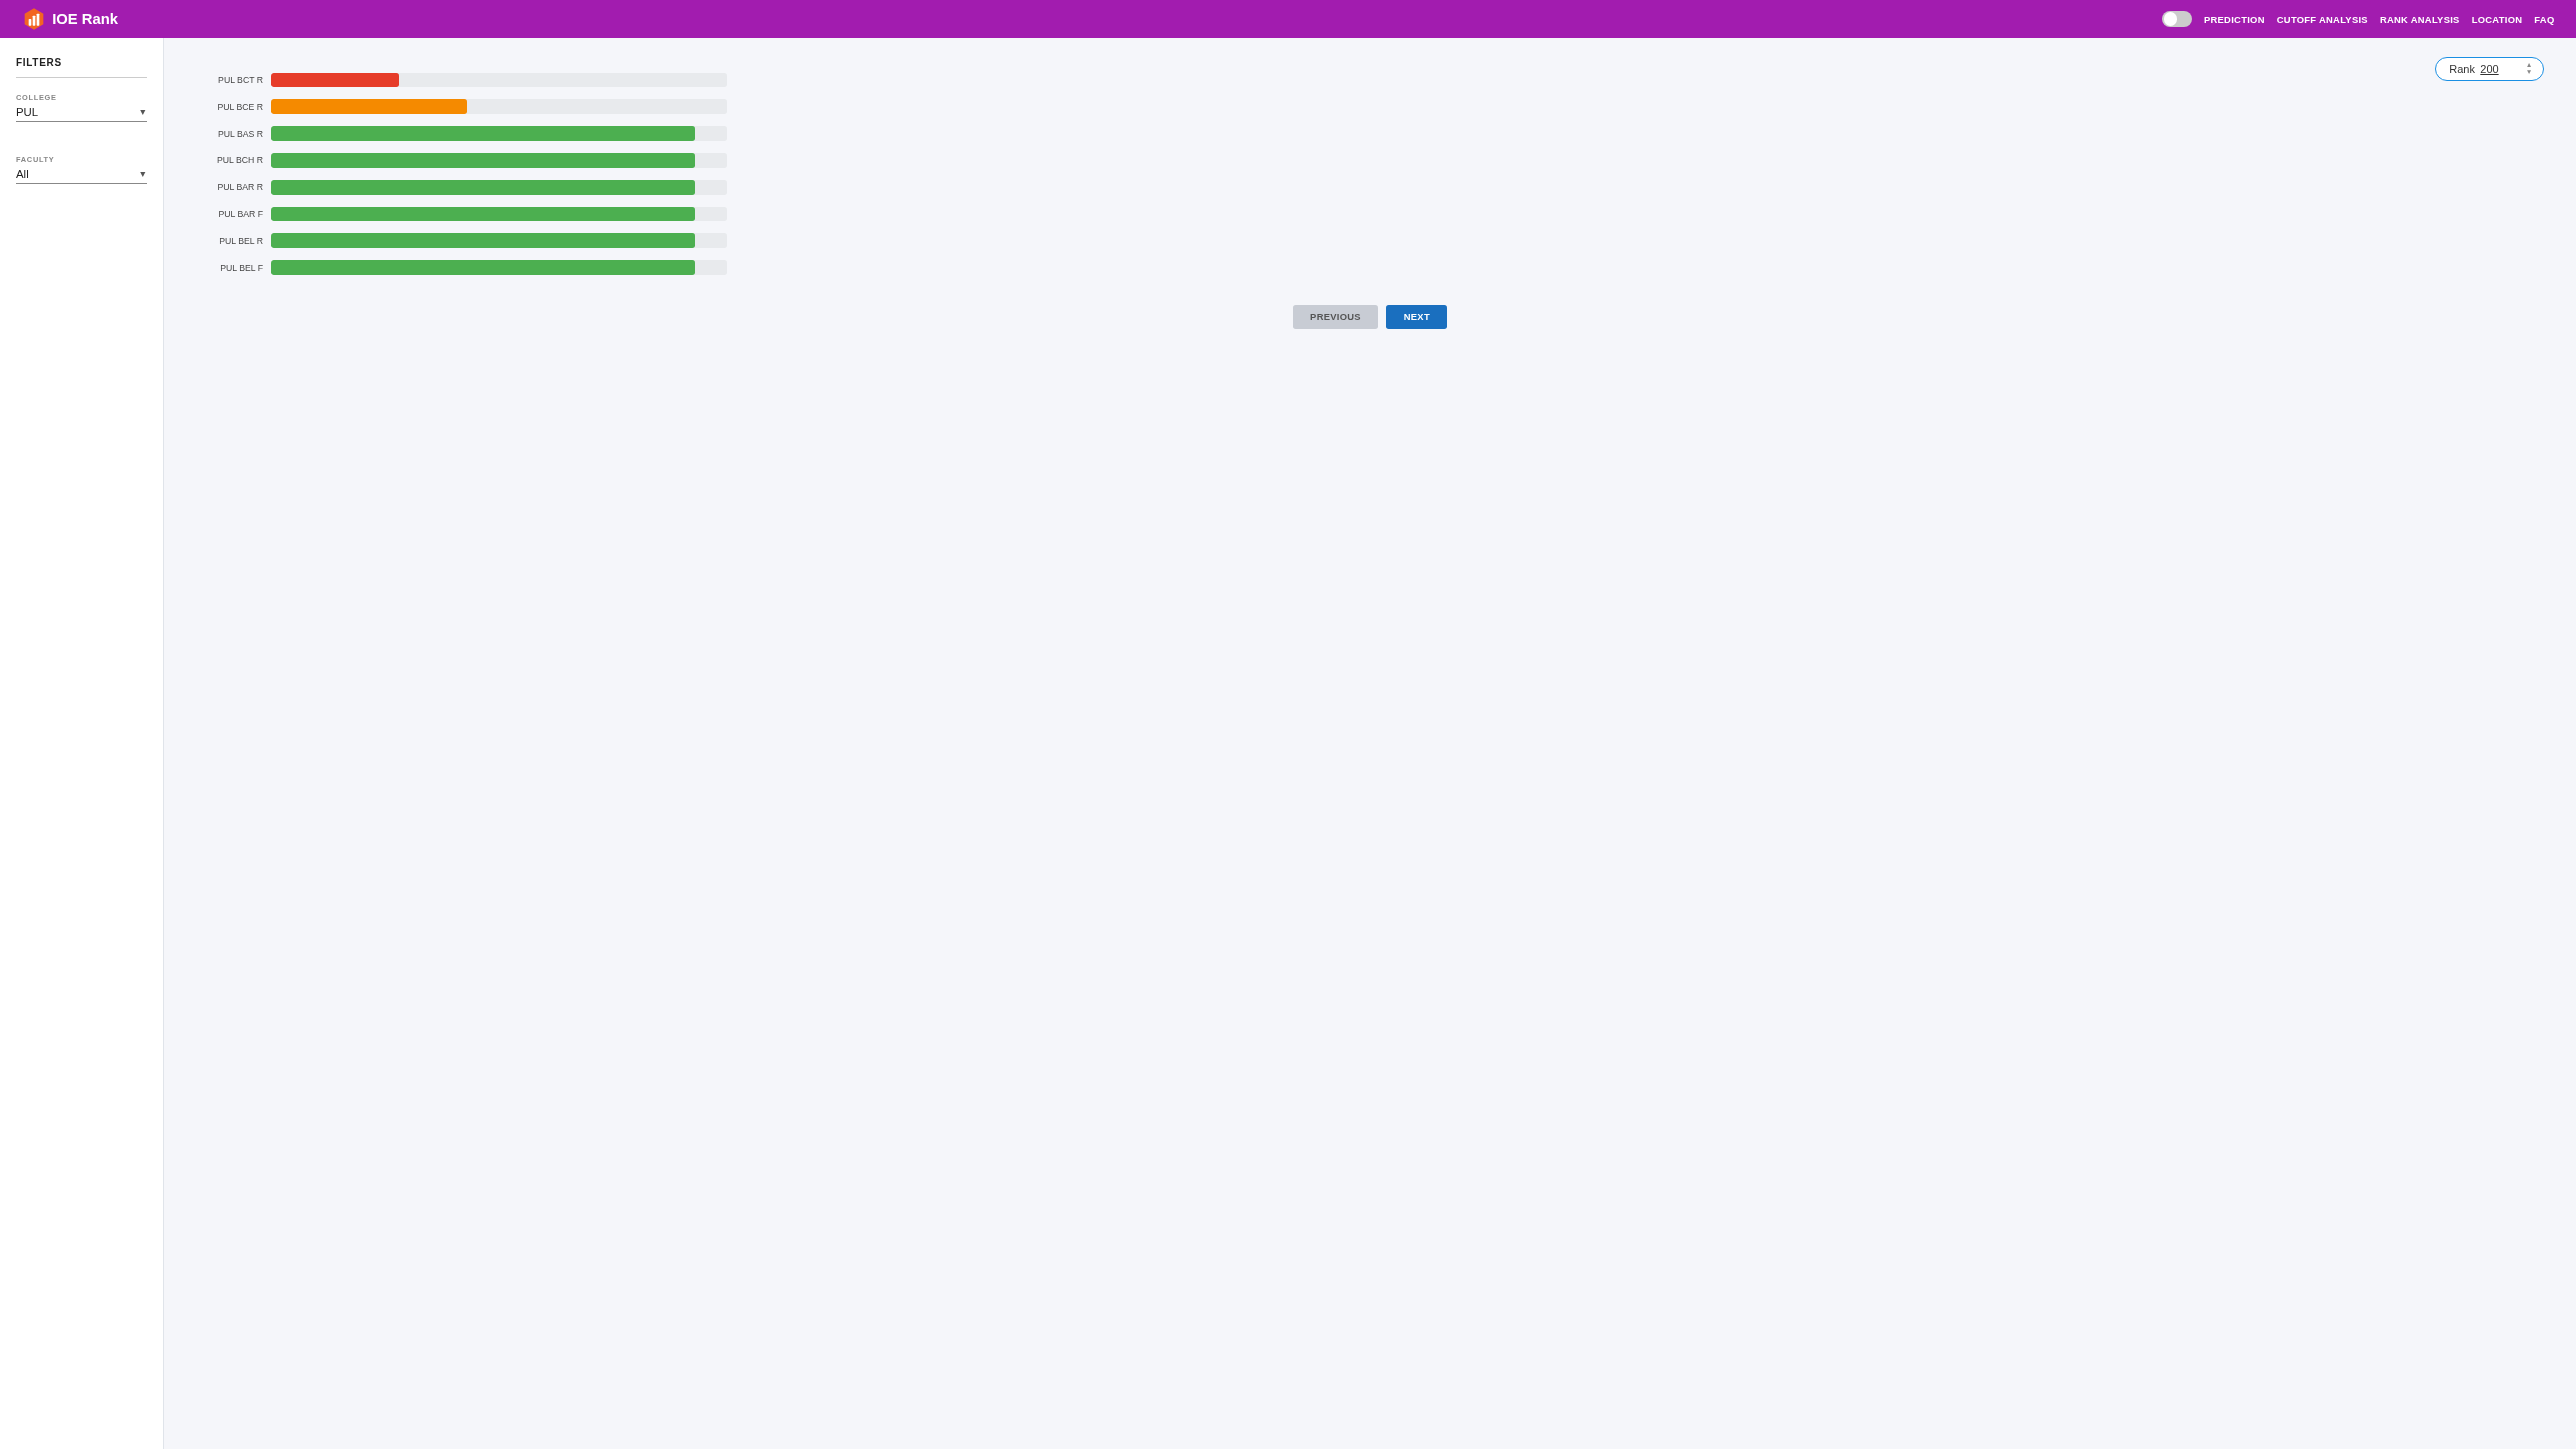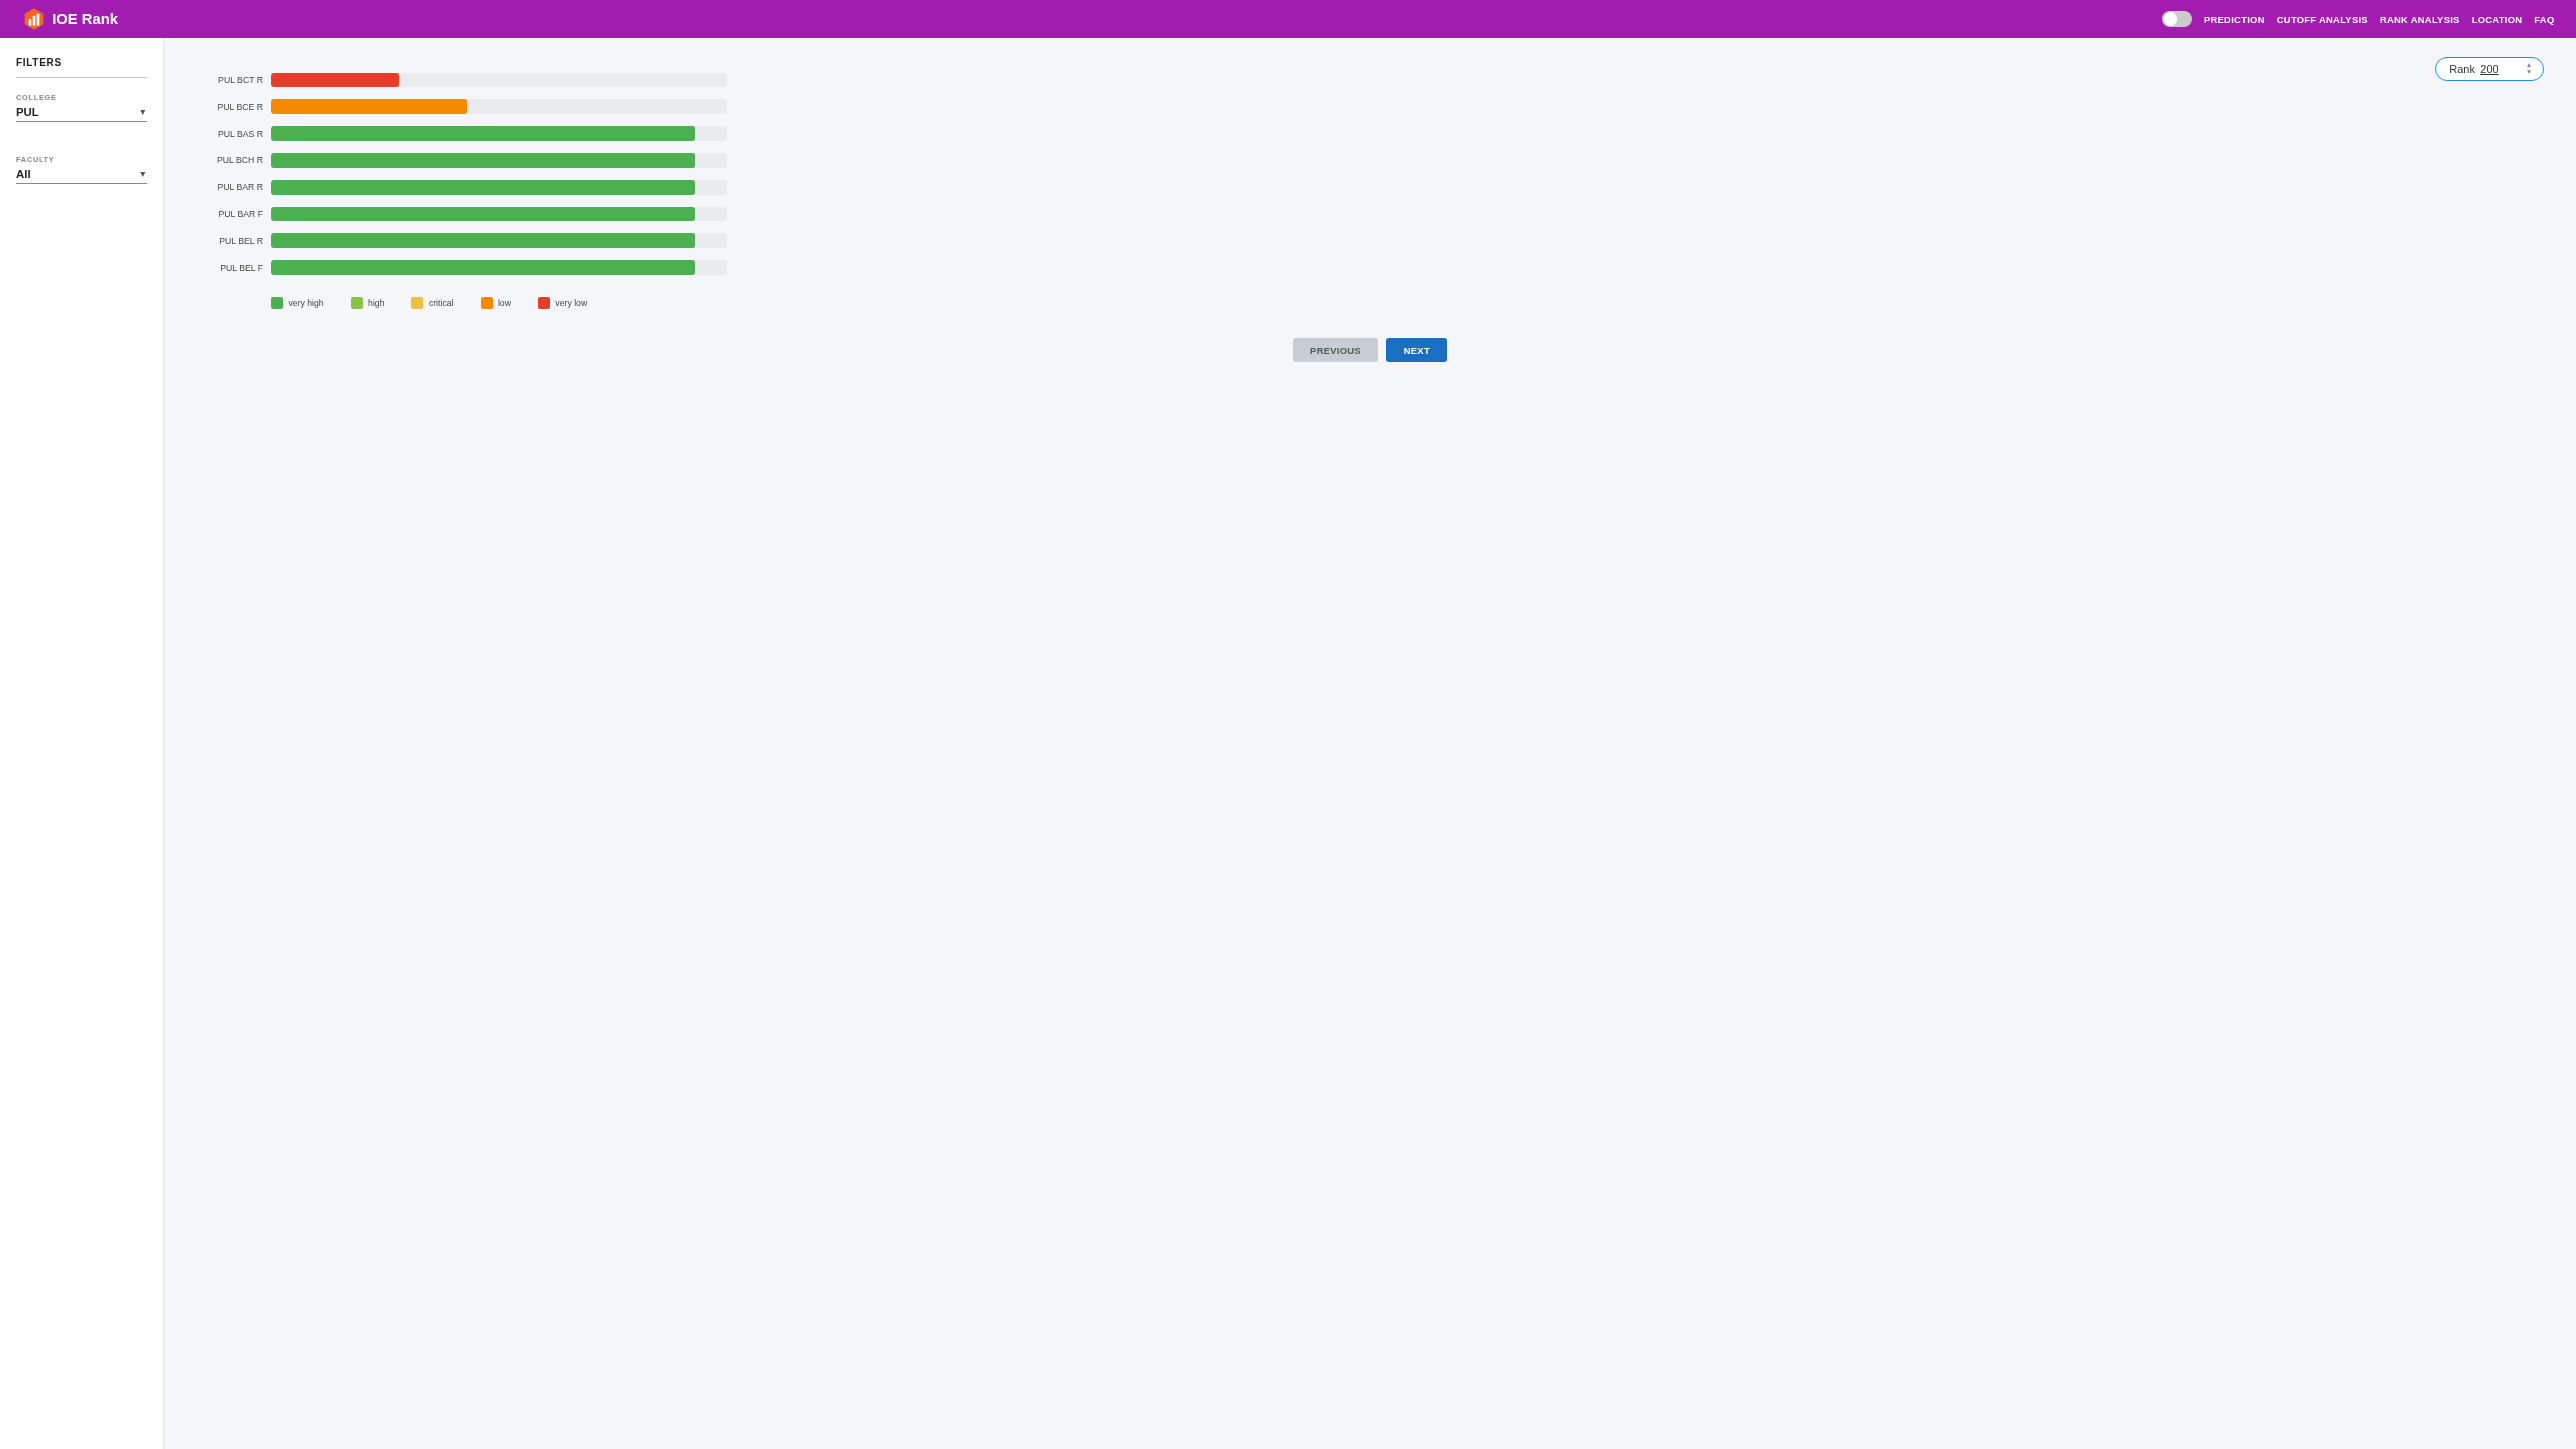--- a/index.html
+++ b/index.html
@@ -107,21 +107,21 @@
       display: flex;
       align-items: center;
       border-bottom: 1px solid #888;
       padding-bottom: 2.7px;
       cursor: pointer;
     }
     .filter-value {
       font-size: 11.4px;
       color: #222;
       flex: 1;
-      font-weight: 700;
+      font-weight: 400;
     }
     .chevron-icon {
       color: #555;
       font-size: 8.7px;
     }
 
     
     .main-content {
       flex: 1;
       padding: 24px 32px;
@@ -357,42 +357,20 @@
           </div>
         </div>
         <div class="bar-row">
           <div class="bar-label">PUL BEL F</div>
           <div class="bar-track" style="background: rgb(232, 234, 237);">
             <div class="bar-fill" style="width: 93%; background: rgb(76, 175, 80);"></div>
           </div>
         </div>
       </div>
 
-    <div class="legend" id="legend-container">
-    <div class="legend-item">
-          <div class="legend-color" style="background: rgb(76, 175, 80);"></div>
-          <span>very high</span>
-        </div>
-        <div class="legend-item">
-          <div class="legend-color" style="background: rgb(139, 195, 74);"></div>
-          <span>high</span>
-        </div>
-        <div class="legend-item">
-          <div class="legend-color" style="background: rgb(240, 192, 64);"></div>
-          <span>critical</span>
-        </div>
-        <div class="legend-item">
-          <div class="legend-color" style="background: rgb(245, 138, 0);"></div>
-          <span>low</span>
-        </div>
-        <div class="legend-item">
-          <div class="legend-color" style="background: rgb(230, 60, 42);"></div>
-          <span>very low</span>
-        </div>
-      </div>
 
     <div class="pagination">
       <button class="btn-prev">PREVIOUS</button>
       <button class="btn-next">NEXT</button>
     </div>
   </main>
 </div>
 
 
 </body></html>

